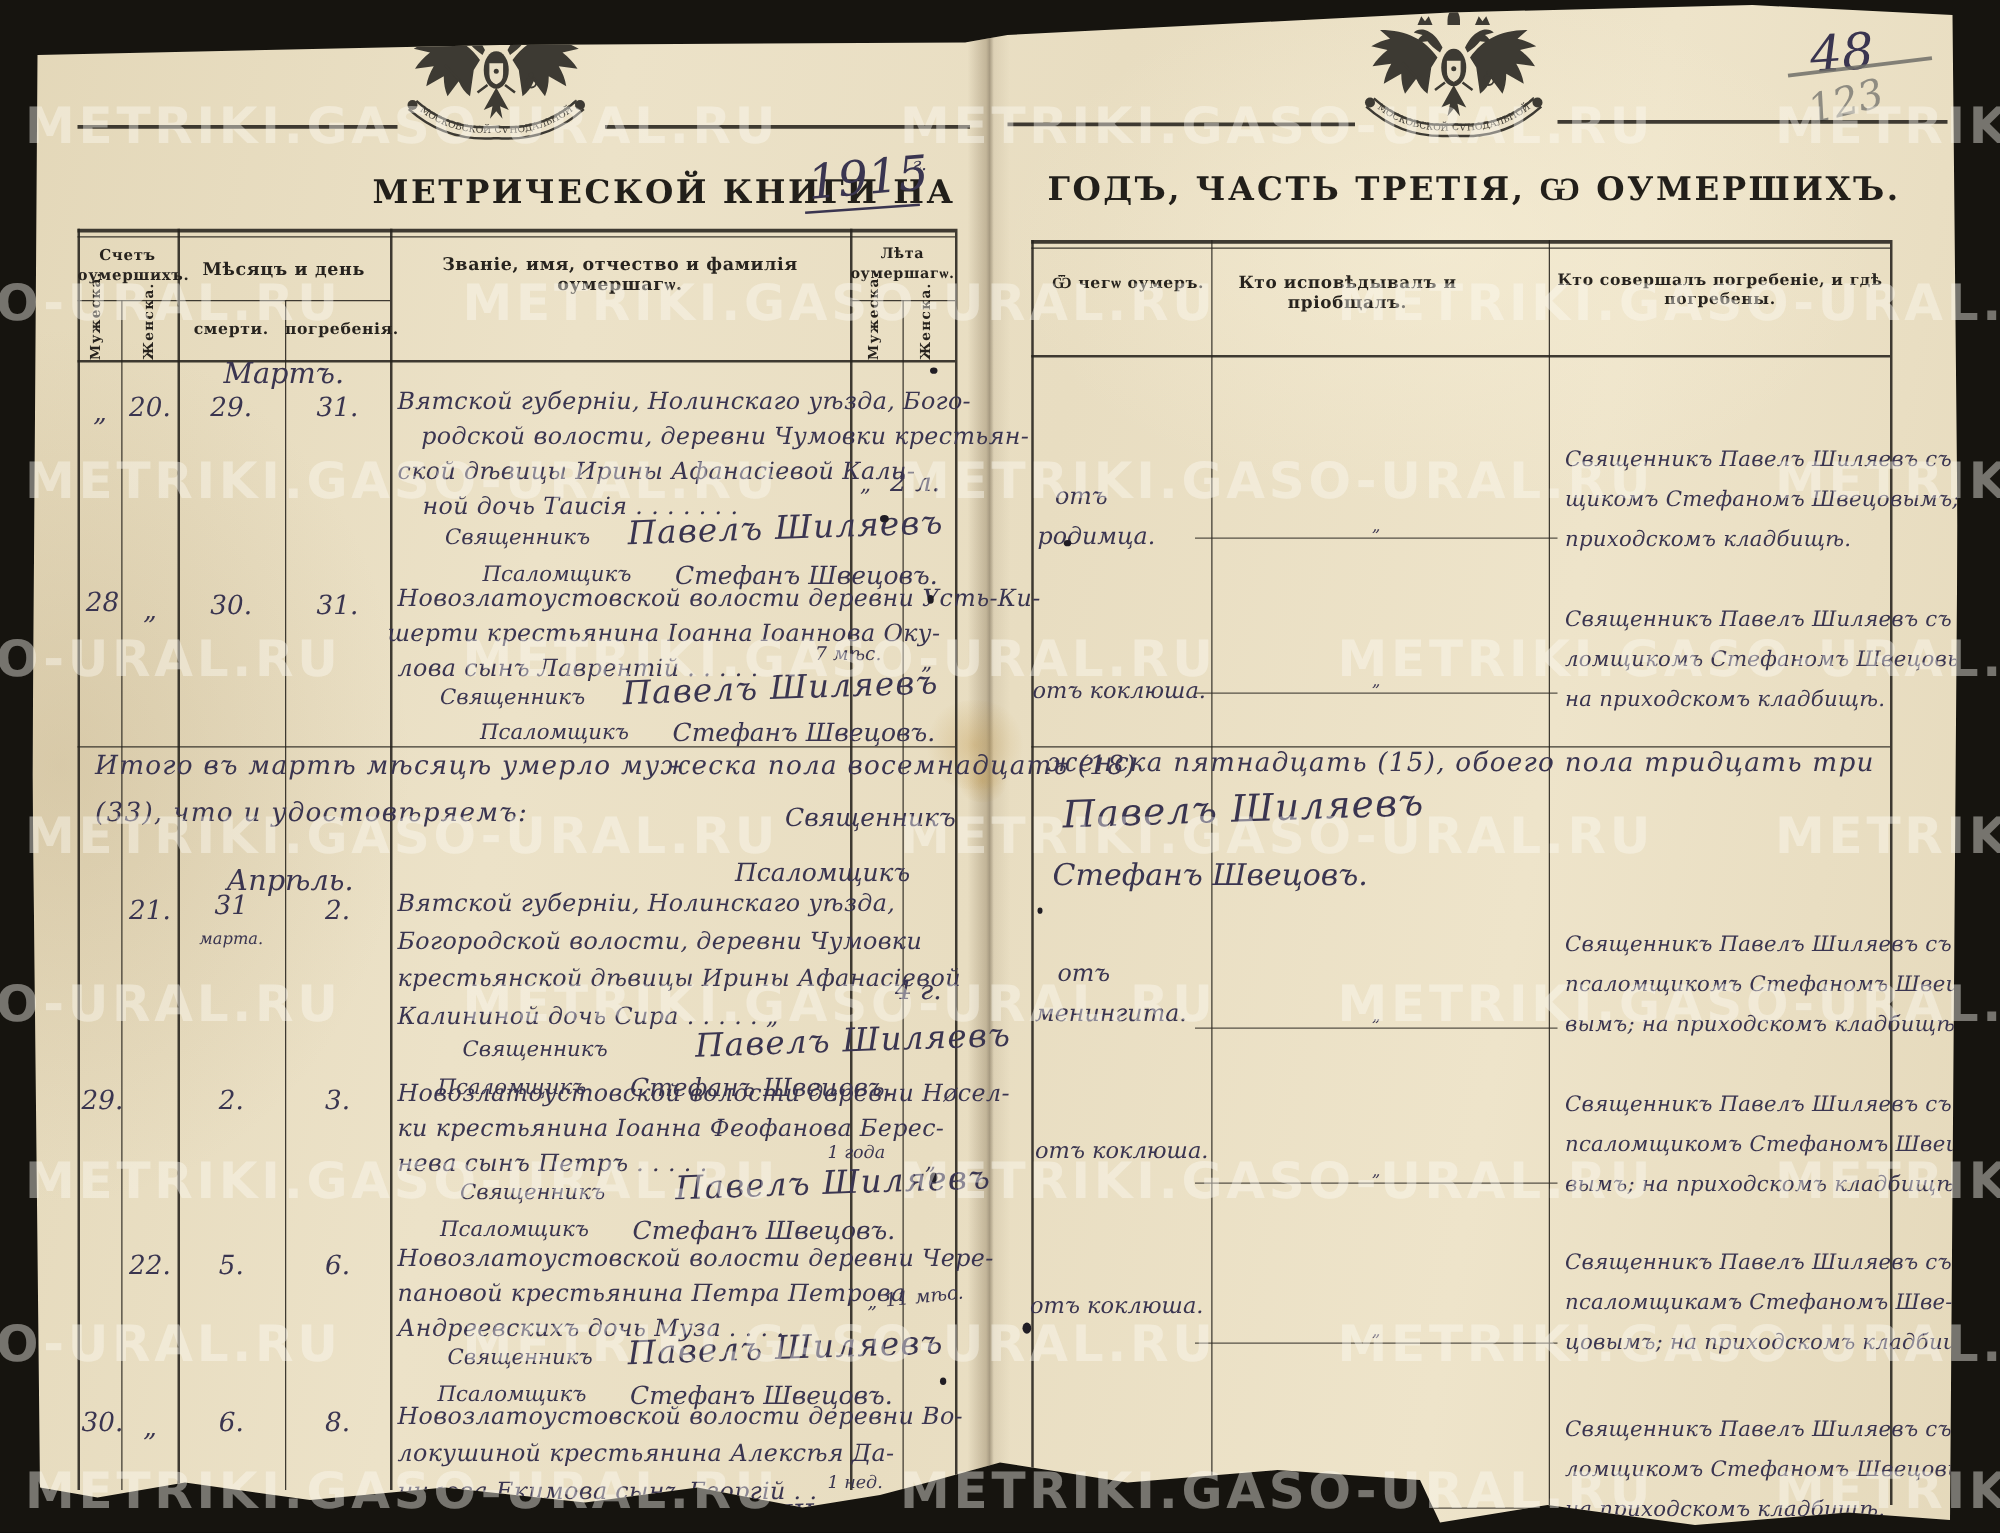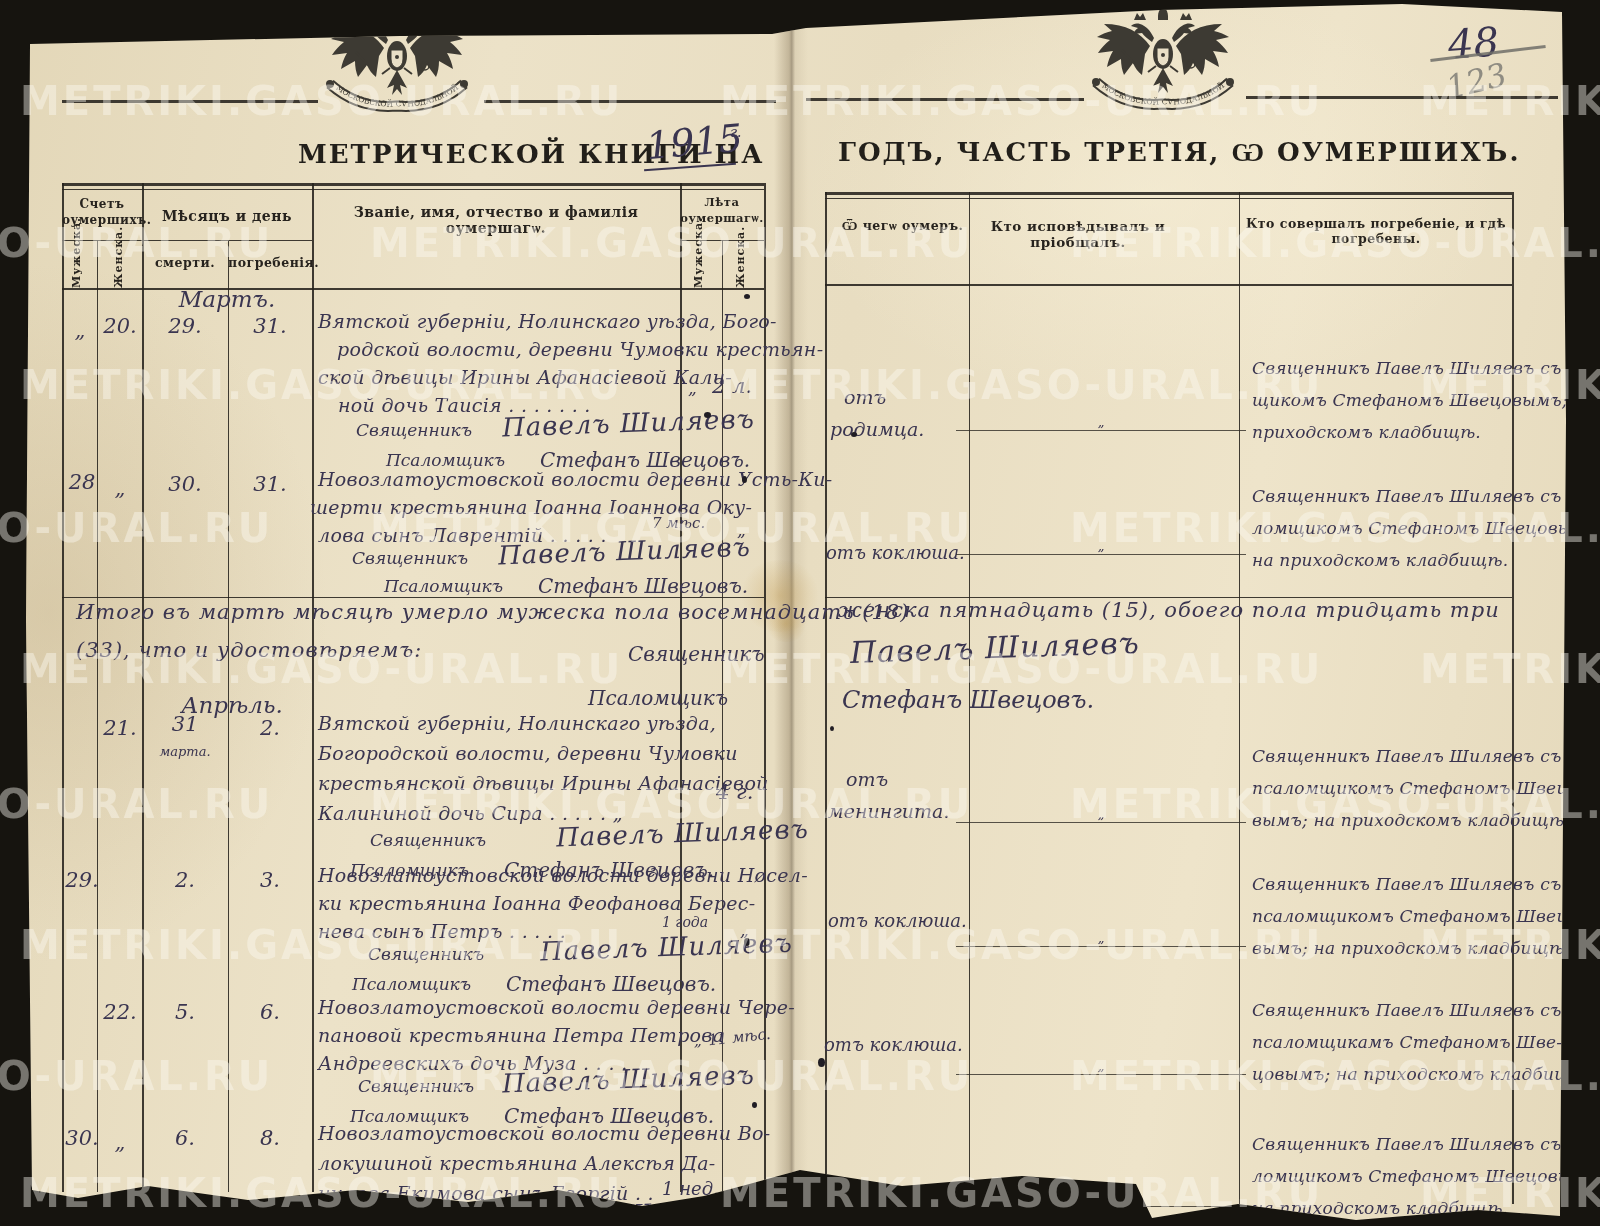--- a/index.html
+++ b/index.html
@@ -259,21 +259,21 @@
 
     <div class="e hw num c" style="left:62px;top:1126px;width:40px;">30.</div>
     <div class="e hw num c" style="left:98px;top:1130px;width:44px;">„</div>
     <div class="e hw num c" style="left:142px;top:1126px;width:86px;">6.</div>
     <div class="e hw num c" style="left:228px;top:1126px;width:84px;">8.</div>
     <div class="e hw en" style="left:318px;top:1122px;">Новозлатоустовской волости деревни Во-</div>
     <div class="e hw en" style="left:318px;top:1152px;">локушиной крестьянина Алексѣя Да-</div>
     <div class="e hw en" style="left:318px;top:1182px;">нилова Екимова сынъ Георгій  .   .</div>
     <div class="e hw role" style="left:368px;top:1208px;">Священникъ</div>
     <div class="e hw sig" style="left:520px;top:1200px;font-size:23px;">Павелъ Шиляевъ</div>
-    <div class="e hw" style="left:662px;top:1178px;font-size:18px;">1 нед.</div>
+    <div class="e hw" style="left:662px;top:1178px;font-size:14px;">1 нед.</div>
     <div class="e hw" style="left:738px;top:1184px;font-size:17px;">„</div>
     <div class="e hw" style="left:822px;top:1184px;font-size:18px;">отъ слабости.</div>
     <div class="e nodata" style="left:956px;top:1190px;width:290px;">„</div>
     <div class="e hw bn" style="left:1252px;top:1134px;">Священникъ Павелъ Шиляевъ съ пса-</div>
     <div class="e hw bn" style="left:1252px;top:1166px;">ломщикомъ Стефаномъ Швецовымъ</div>
     <div class="e hw bn" style="left:1252px;top:1198px;">на приходскомъ кладбищѣ.</div>
 
     <div class="e blot" style="left:744px;top:294px;width:6px;height:5px;"></div>
     <div class="e blot" style="left:704px;top:412px;width:7px;height:6px;"></div>
     <div class="e blot" style="left:742px;top:476px;width:5px;height:7px;"></div>

